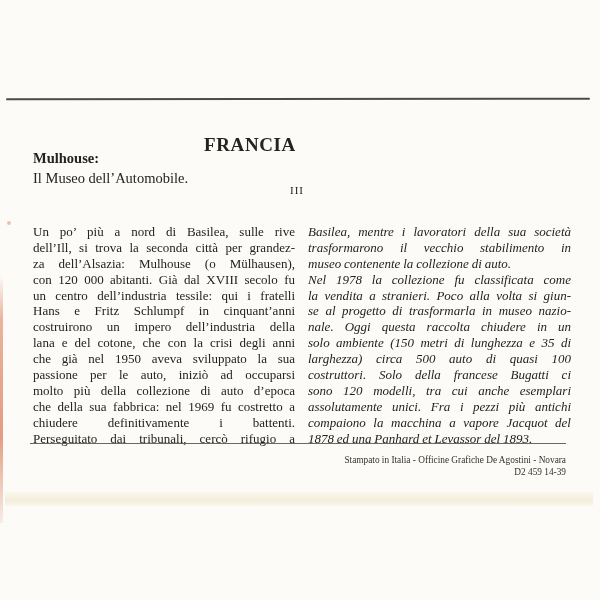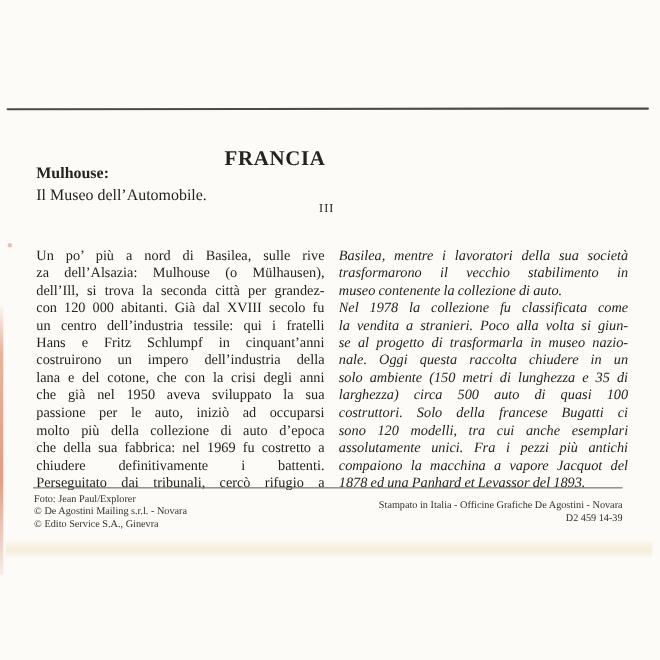--- a/index.html
+++ b/index.html
@@ -132,22 +132,22 @@
   <div class="country-title">FRANCIA</div>
 
   <div class="series-number">III</div>
 
   <div class="location-title">Mulhouse:</div>
 
   <div class="location-subtitle">Il Museo dell’Automobile.</div>
 
   <div class="col col-left">
       <div class="tline">Un po’ più a nord di Basilea, sulle rive</div>
+      <div class="tline">dell’Ill, si trova la seconda città per grandez-</div>
       <div class="tline">za dell’Alsazia: Mulhouse (o Mülhausen),</div>
-      <div class="tline">dell’Ill, si trova la seconda città per grandez-</div>
       <div class="tline">con 120 000 abitanti. Già dal XVIII secolo fu</div>
       <div class="tline">un centro dell’industria tessile: qui i fratelli</div>
       <div class="tline">Hans e Fritz Schlumpf in cinquant’anni</div>
       <div class="tline">costruirono un impero dell’industria della</div>
       <div class="tline">lana e del cotone, che con la crisi degli anni</div>
       <div class="tline">che già nel 1950 aveva sviluppato la sua</div>
       <div class="tline">passione per le auto, iniziò ad occuparsi</div>
       <div class="tline">molto più della collezione di auto d’epoca</div>
       <div class="tline">che della sua fabbrica: nel 1969 fu costretto a</div>
       <div class="tline">chiudere definitivamente i battenti.</div>
@@ -166,25 +166,20 @@
       <div class="tline">larghezza) circa 500 auto di quasi 100</div>
       <div class="tline">costruttori. Solo della francese Bugatti ci</div>
       <div class="tline">sono 120 modelli, tra cui anche esemplari</div>
       <div class="tline">assolutamente unici. Fra i pezzi più antichi</div>
       <div class="tline">compaiono la macchina a vapore Jacquot del</div>
       <div class="tline tline-end">1878 ed una Panhard et Levassor del 1893.</div>
     </div>
 
   <div class="footer-rule"></div>
 
-  <div class="credits-left">
-    <div>Foto: Jean Paul/Explorer</div>
-    <div>© De Agostini Mailing s.r.l. - Novara</div>
-    <div>© Edito Service S.A., Ginevra</div>
-  </div>
 
   <div class="credits-right">
     <div>Stampato in Italia - Officine Grafiche De Agostini - Novara</div>
     <div>D2 459 14-39</div>
   </div>
 
   <div class="pink-edge"></div>
   <div class="scan-speck"></div>
   <div class="bottom-band"></div>
 

